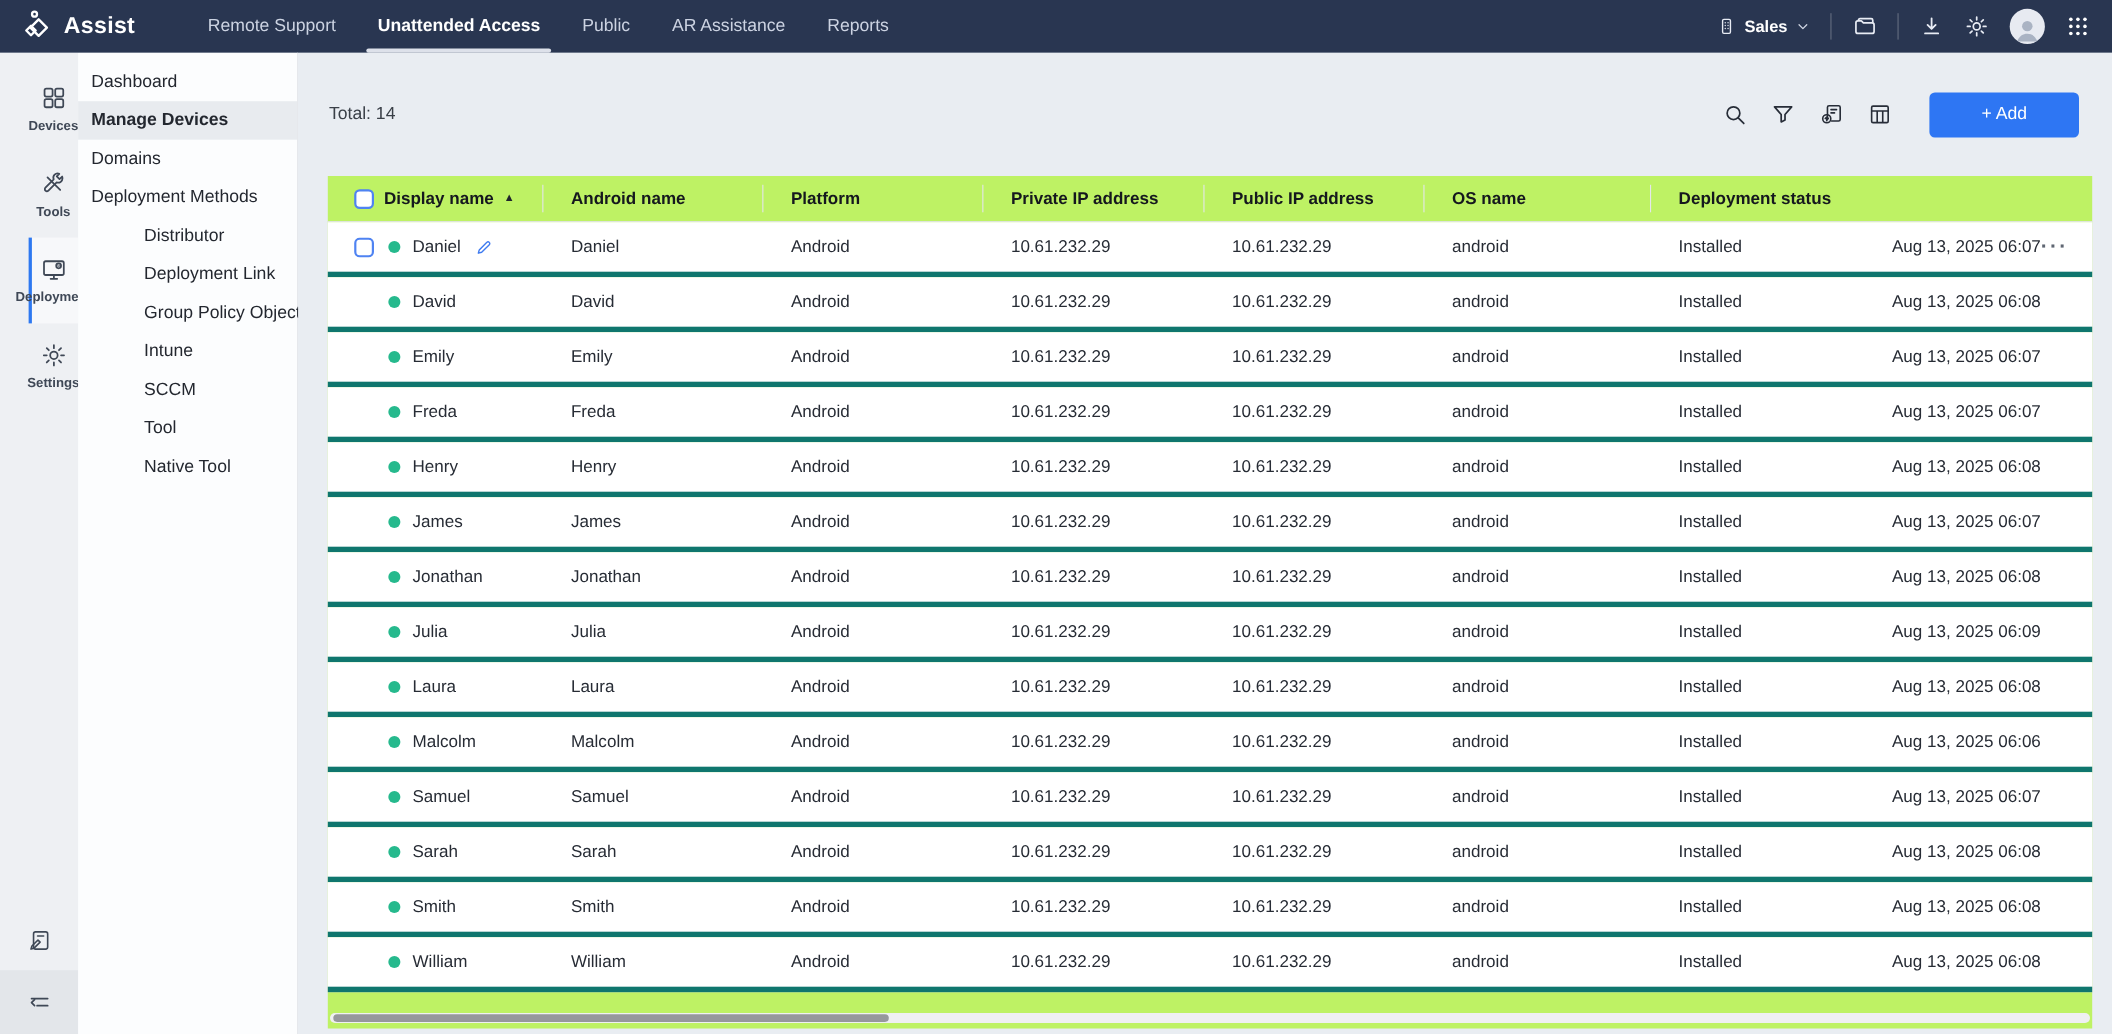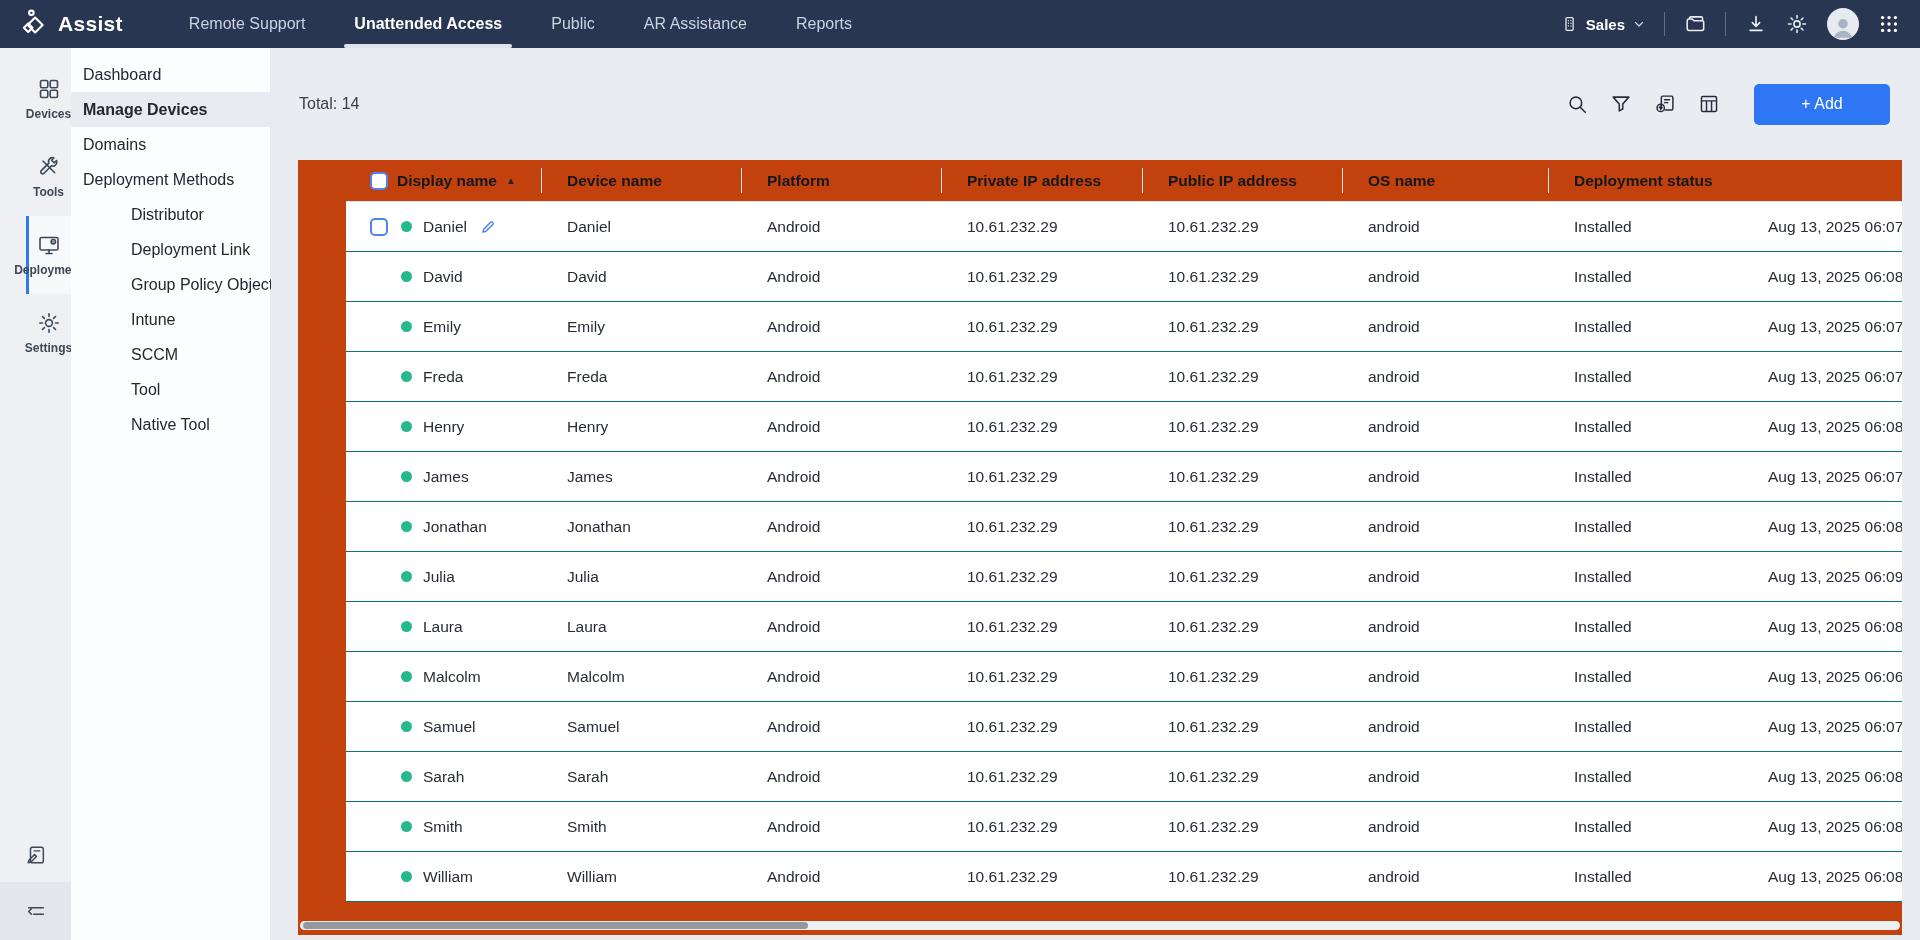--- a/index.html
+++ b/index.html
@@ -5,21 +5,21 @@
   * { margin:0; padding:0; box-sizing:border-box; }
   html,body { width:1920px; height:940px; overflow:hidden;
     font-family:"Liberation Sans", sans-serif; background:#e9edf2; }
 
   
   .topnav { height:48px; background:#293651; display:flex; align-items:center;
     color:#fff; padding:0 20px 0 18px; }
   .brand { display:flex; align-items:center; gap:10px; cursor:pointer; }
   .brand svg { width:30px; height:30px; }
   .brand .app-title { font-size:21px; font-weight:700; letter-spacing:.3px; }
-  .nav-items { display:flex; align-items:center; height:100%; margin-left:28px;gap:11px; }
+  .nav-items { display:flex; align-items:center; height:100%; margin-left:28px; }
   .nav-item { position:relative; height:100%; display:flex; align-items:center;
     color:#ccd3e2; font-size:16px; margin-left:38px; cursor:pointer; white-space:nowrap; }
   .nav-item.active { color:#fff; font-weight:700; }
   .nav-item.active::after { content:""; position:absolute; left:-10px; right:-10px;
     bottom:0; height:4px; background:#dde1ea; border-radius:2px; }
   .nav-right { margin-left:auto; display:flex; align-items:center; gap:19px; }
   .nav-right svg { display:block; }
   .org-switch { display:flex; align-items:center; gap:8px; cursor:pointer; }
   .org-switch .org-label { font-size:15px; font-weight:600; }
   .vdivider { width:1px; height:24px; background:rgba(255,255,255,.28); }
@@ -59,36 +59,36 @@
   .toolbar { height:112px; display:flex; align-items:center; padding:0 30px 0 28px; }
   .total { font-size:16px; color:#3a4048; }
   .actions { margin-left:auto; display:flex; align-items:center; gap:22px; }
   .tool-icon { background:none; border:none; cursor:pointer; color:#272d38;
     display:flex; align-items:center; }
   .tool-icon svg { width:22px; height:22px; }
   .add-btn { width:136px; height:41px; margin-left:12px; background:#2e76f3; color:#fff;
     border:none; border-radius:5px; font-size:16px; font-family:inherit; cursor:pointer; }
 
   
-  .table-card { background:#c2410c; margin:0 18px 5px 27px; flex:1; position:relative;
-    display:flex; flex-direction:column;padding-left:48px; }
+  .table-card { background:#bef264; margin:0 18px 5px 27px; flex:1; position:relative;
+    display:flex; flex-direction:column; }
   .thead, .row { display:grid;
     grid-template-columns:196px 200px 200px 201px 200px 206px 194px minmax(0,1fr);
     align-items:center; }
   .thead { height:42px; border-bottom:1px solid #e2e4e8; }
   .th { position:relative; height:100%; display:flex; align-items:center; gap:9px;
     padding-left:25px; font-size:15.5px; font-weight:700; color:#15181e; cursor:pointer;
     white-space:nowrap; }
   .th:first-child { padding-left:24px; }
   .th:not(:last-child)::after { content:""; position:absolute; right:0; top:8px;
     bottom:8px; width:1px; background:#e4e6ea; }
   .sort-arrow { font-size:10px; color:#20242c; }
   .checkbox { width:18px; height:18px; border:2px solid #4f83f2; border-radius:5px;
     background:#fff; flex:0 0 auto; cursor:pointer; }
-  .row { height:50px; border-bottom:1px solid #0f766e; font-size:15.5px; color:#272c35;
+  .row { height:50px; border-bottom:5px solid #0f766e; font-size:15.5px; color:#272c35;
     cursor:pointer; background:#fff; }
   .cell { padding-left:25px; white-space:nowrap; overflow:hidden; }
   .cell-name { display:flex; align-items:center; padding-left:24px; }
   .cell-name .checkbox { margin-right:13px; }
   .dot { width:11px; height:11px; border-radius:50%; background:#26b98d;
     margin-right:11px; flex:0 0 auto; }
   .edit-pencil { margin-left:13px; display:flex; align-items:center; color:#3f7bf0;
     background:none; border:none; cursor:pointer; }
   .edit-pencil svg { width:17px; height:17px; }
   .cell-last { display:flex; align-items:center; justify-content:space-between;
@@ -278,21 +278,21 @@
     </div>
 
     <div class="table-card">
       <div class="thead">
           <div class="th">
             <div class="checkbox"></div>
             <span>Display name</span>
             <span class="sort-arrow">▲</span>
           </div>
           <div class="th">
-            <span>Device name</span>
+            <span>Android name</span>
           </div>
           <div class="th">
             <span>Platform</span>
           </div>
           <div class="th">
             <span>Private IP address</span>
           </div>
           <div class="th">
             <span>Public IP address</span>
           </div>

